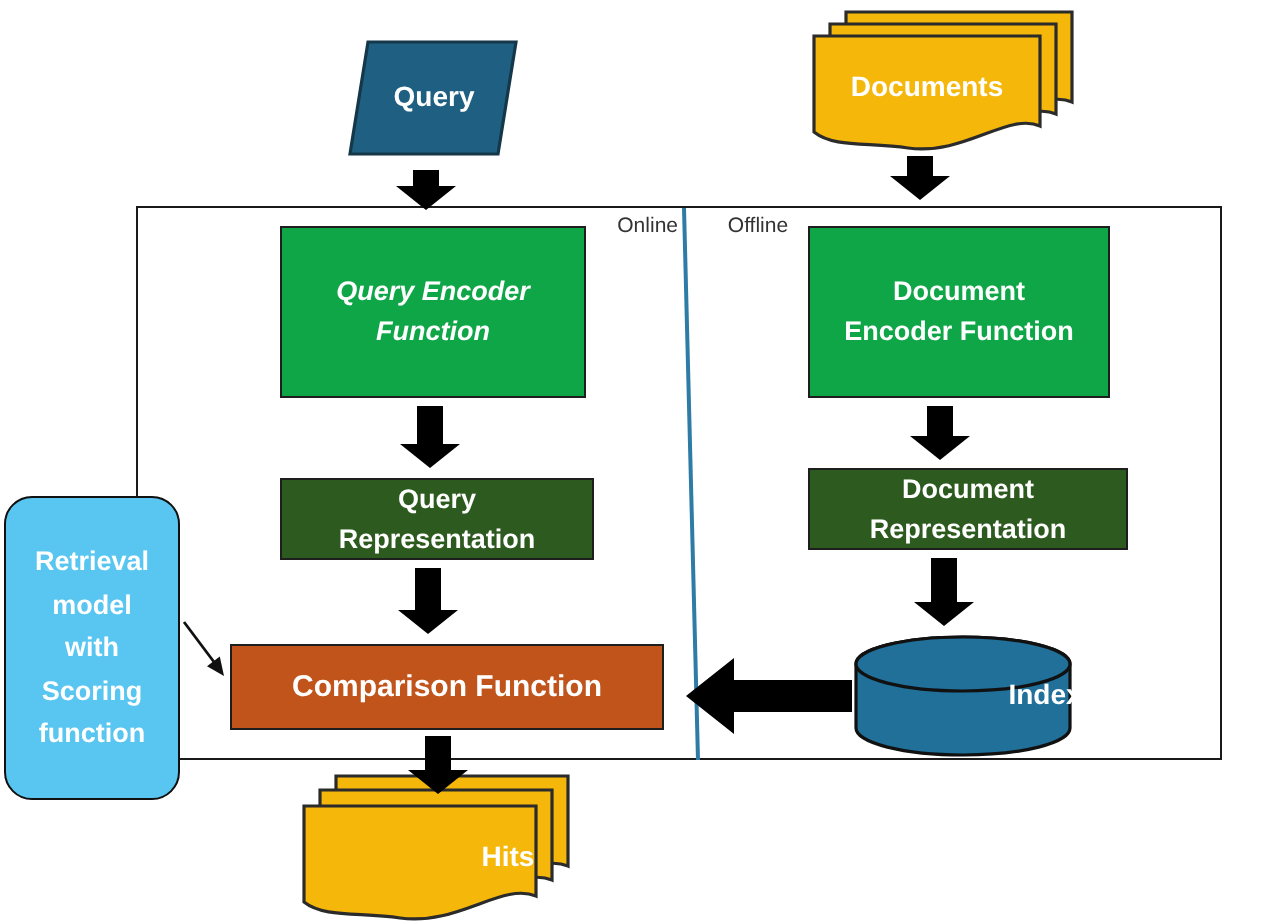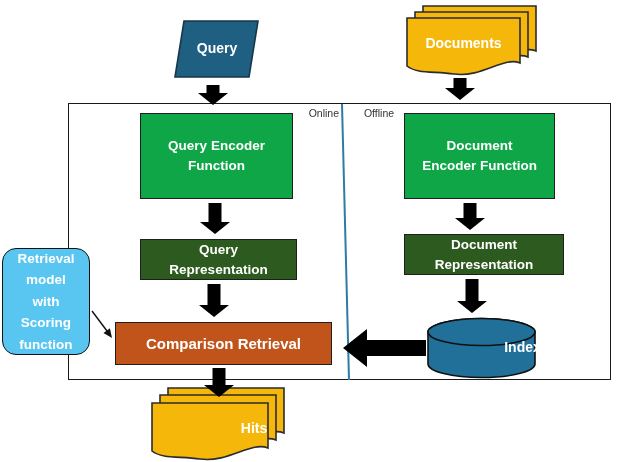--- a/index.html
+++ b/index.html
@@ -10,27 +10,27 @@
   #outer-rect{
     position:absolute;left:68px;top:103px;width:543px;height:277px;
     border:1.5px solid #1a1a1a;box-sizing:border-box;z-index:1;background:transparent;
   }
   #shape-layer{position:absolute;left:0;top:0;z-index:2;}
   .box{
     position:absolute;display:flex;align-items:center;justify-content:center;
     text-align:center;color:#ffffff;font-weight:bold;box-sizing:border-box;
     border:1.2px solid #1e1e1e;white-space:pre-line;z-index:3;line-height:1.45;
   }
-  #query-encoder-box{left:140px;top:113px;width:153px;height:86px;font-size:13.5px;}
+  #query-encoder-box{left:140px;top:113px;width:153px;height:86px;font-size:13.5px;font-style:italic;}
   #document-encoder-box{left:404px;top:113px;width:151px;height:86px;font-size:13.5px;}
   #query-representation-box{left:140px;top:239px;width:157px;height:41px;font-size:13.5px;}
   #document-representation-box{left:404px;top:234px;width:160px;height:41px;font-size:13.5px;}
   #comparison-box{left:115px;top:322px;width:217px;height:43px;font-size:15px;}
   #retrieval-note{
-    left:2px;top:248px;width:88px;height:107px;font-size:13.5px;line-height:1.6;
+    left:2px;top:248px;width:88px;height:152px;font-size:13.5px;line-height:1.6;
     border:1.5px solid #111;border-radius:14px;z-index:4;
   }
   .shape-label{
     position:absolute;display:flex;align-items:center;justify-content:center;
     color:#ffffff;font-weight:bold;text-align:center;z-index:3;pointer-events:none;
   }
   #query-label{left:179px;top:35px;width:76px;height:26px;font-size:14px;}
   #documents-label{left:407px;top:30px;width:113px;height:26px;font-size:14px;}
   #index-label{left:428px;top:334px;width:107px;height:26px;font-size:14px;margin-left:41px;}
   #hits-label{left:152px;top:415px;width:116px;height:26px;font-size:14px;padding-left:44px;}
@@ -91,21 +91,21 @@
 
   <div class="box" id="document-encoder-box" style="background: rgb(15, 166, 72);">Document
 Encoder Function</div>
 
   <div class="box" id="query-representation-box" style="background: rgb(45, 90, 30);">Query
 Representation</div>
 
   <div class="box" id="document-representation-box" style="background: rgb(45, 90, 30);">Document
 Representation</div>
 
-  <div class="box" id="comparison-box" style="background: rgb(193, 84, 27);">Comparison Retrieval</div>
+  <div class="box" id="comparison-box" style="background: rgb(193, 84, 27);">Comparison Function</div>
 
   <div class="box" id="retrieval-note" style="background: rgb(88, 198, 240);">Retrieval
 model
 with
 Scoring
 function</div>
 
   <div class="shape-label" id="query-label">Query</div>
   <div class="shape-label" id="documents-label">Documents</div>
   <div class="shape-label" id="index-label">Index</div>

